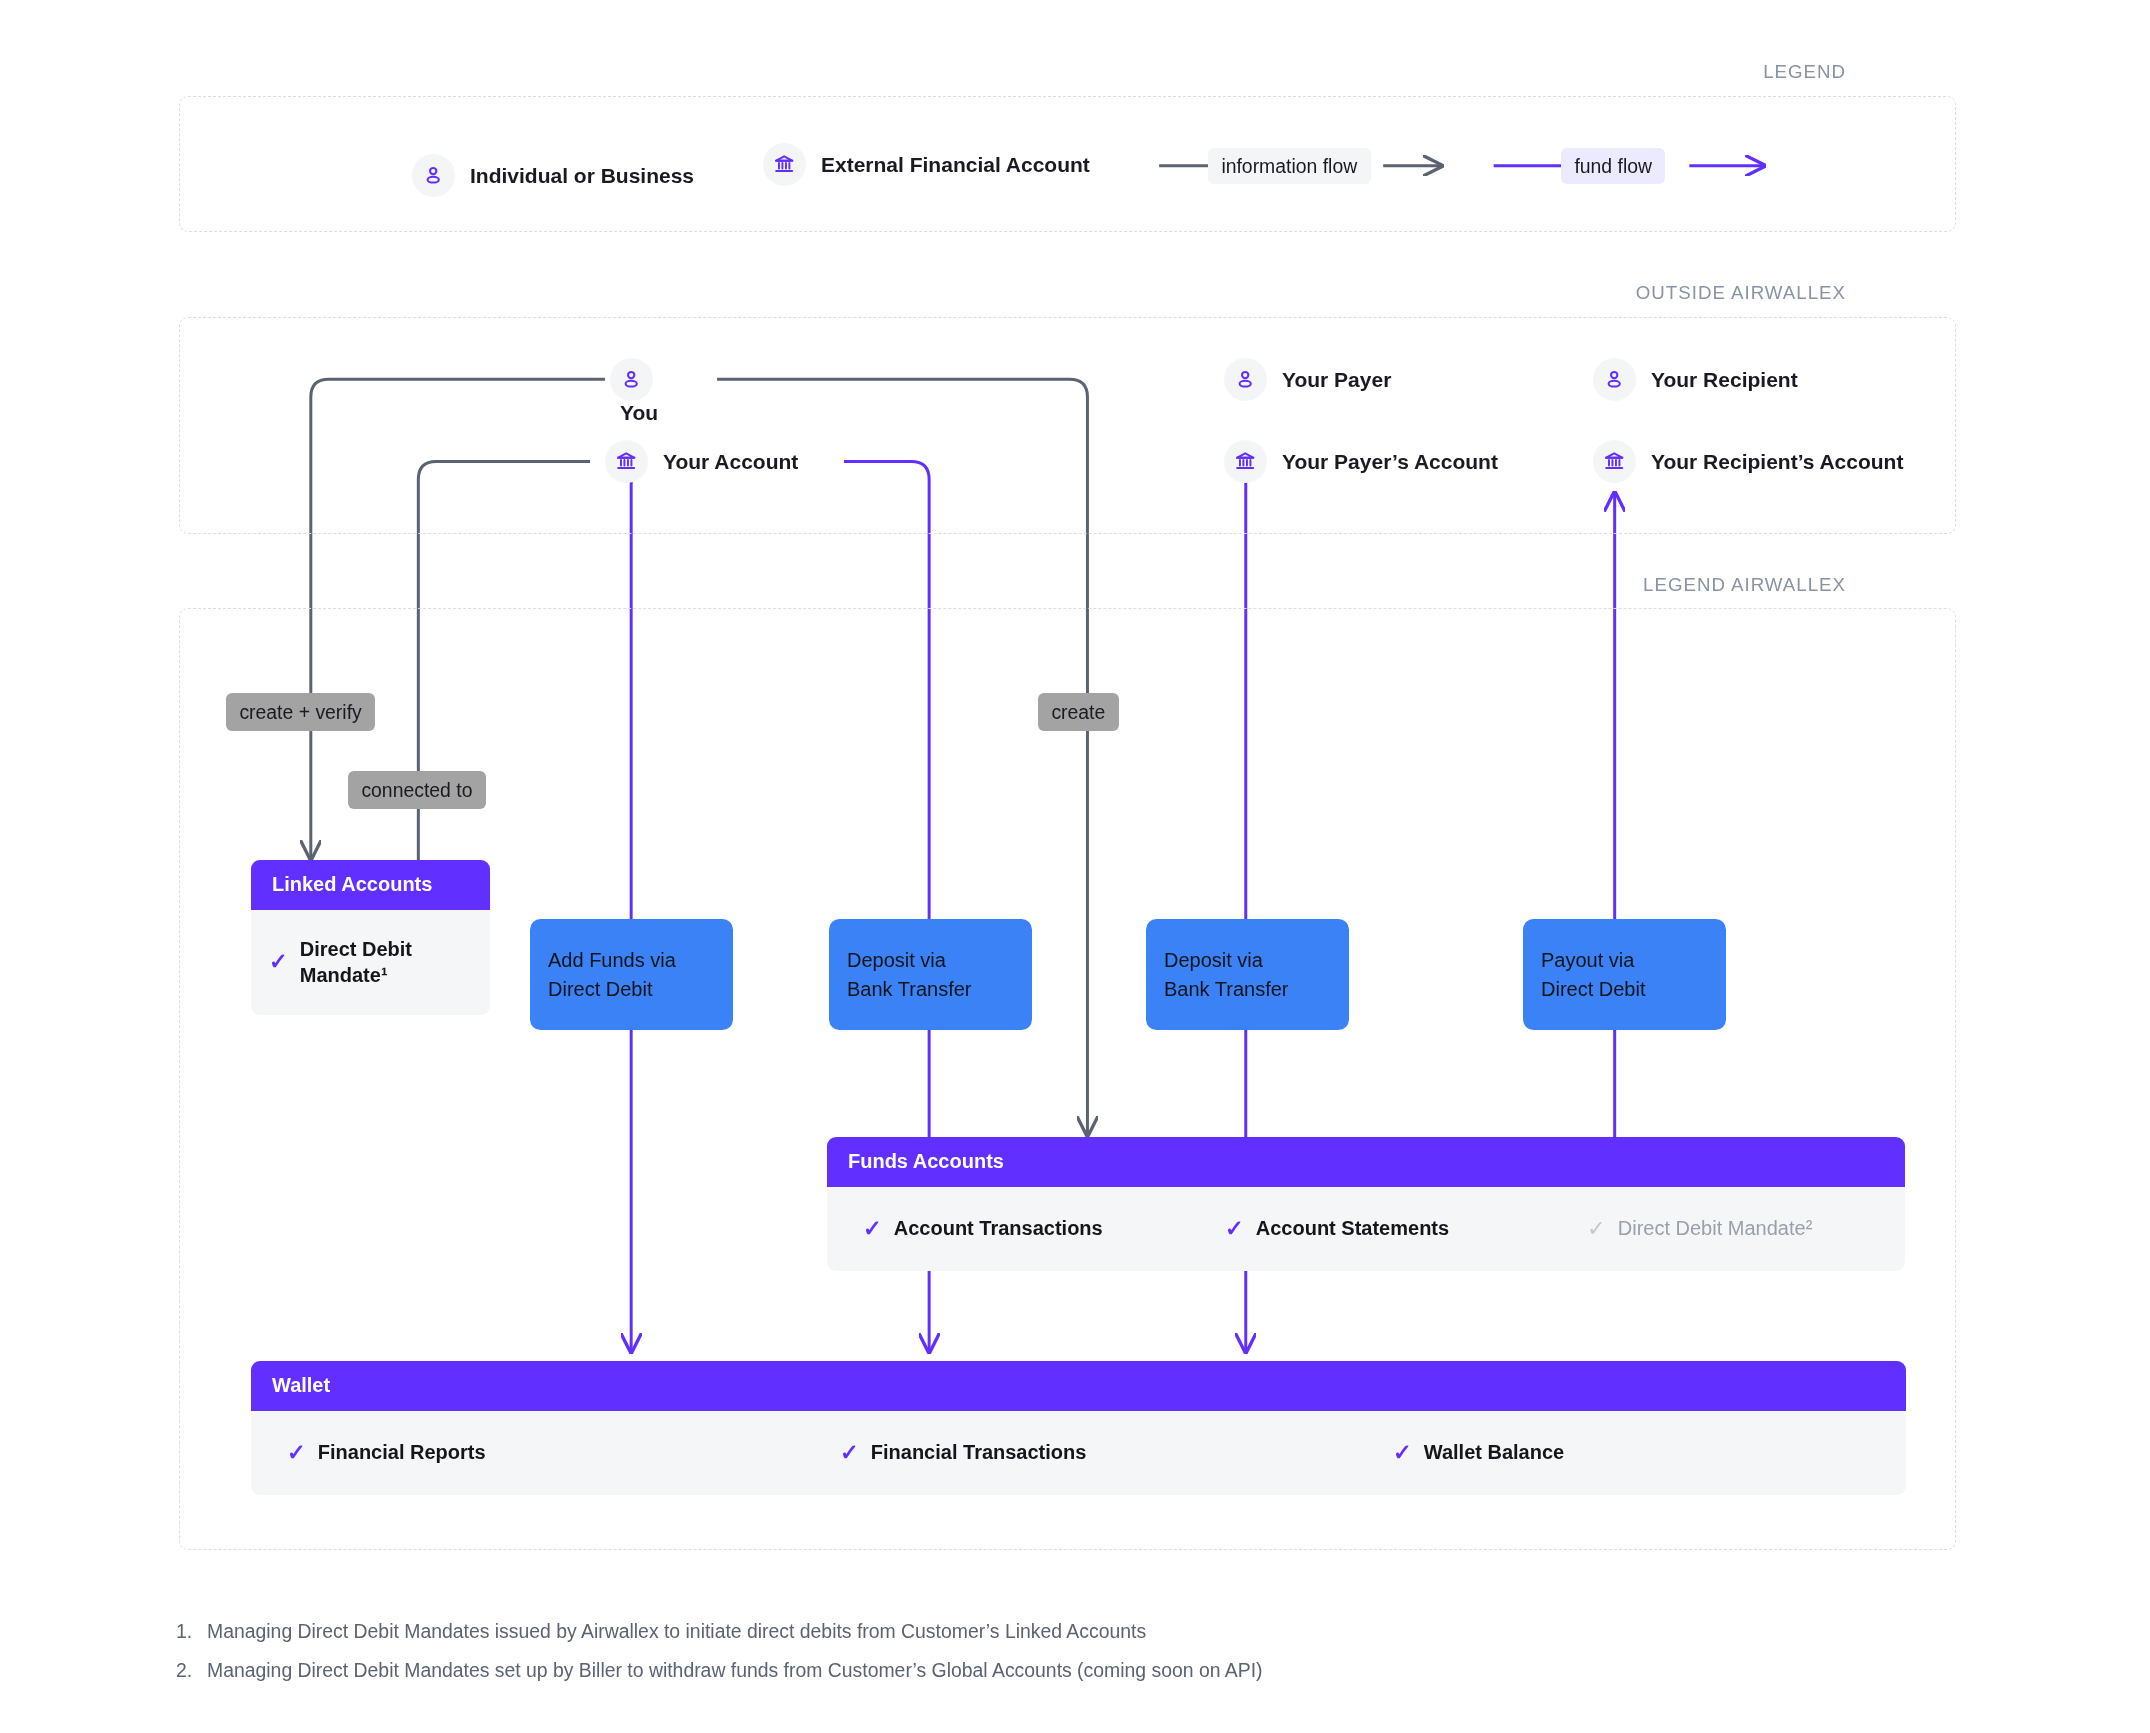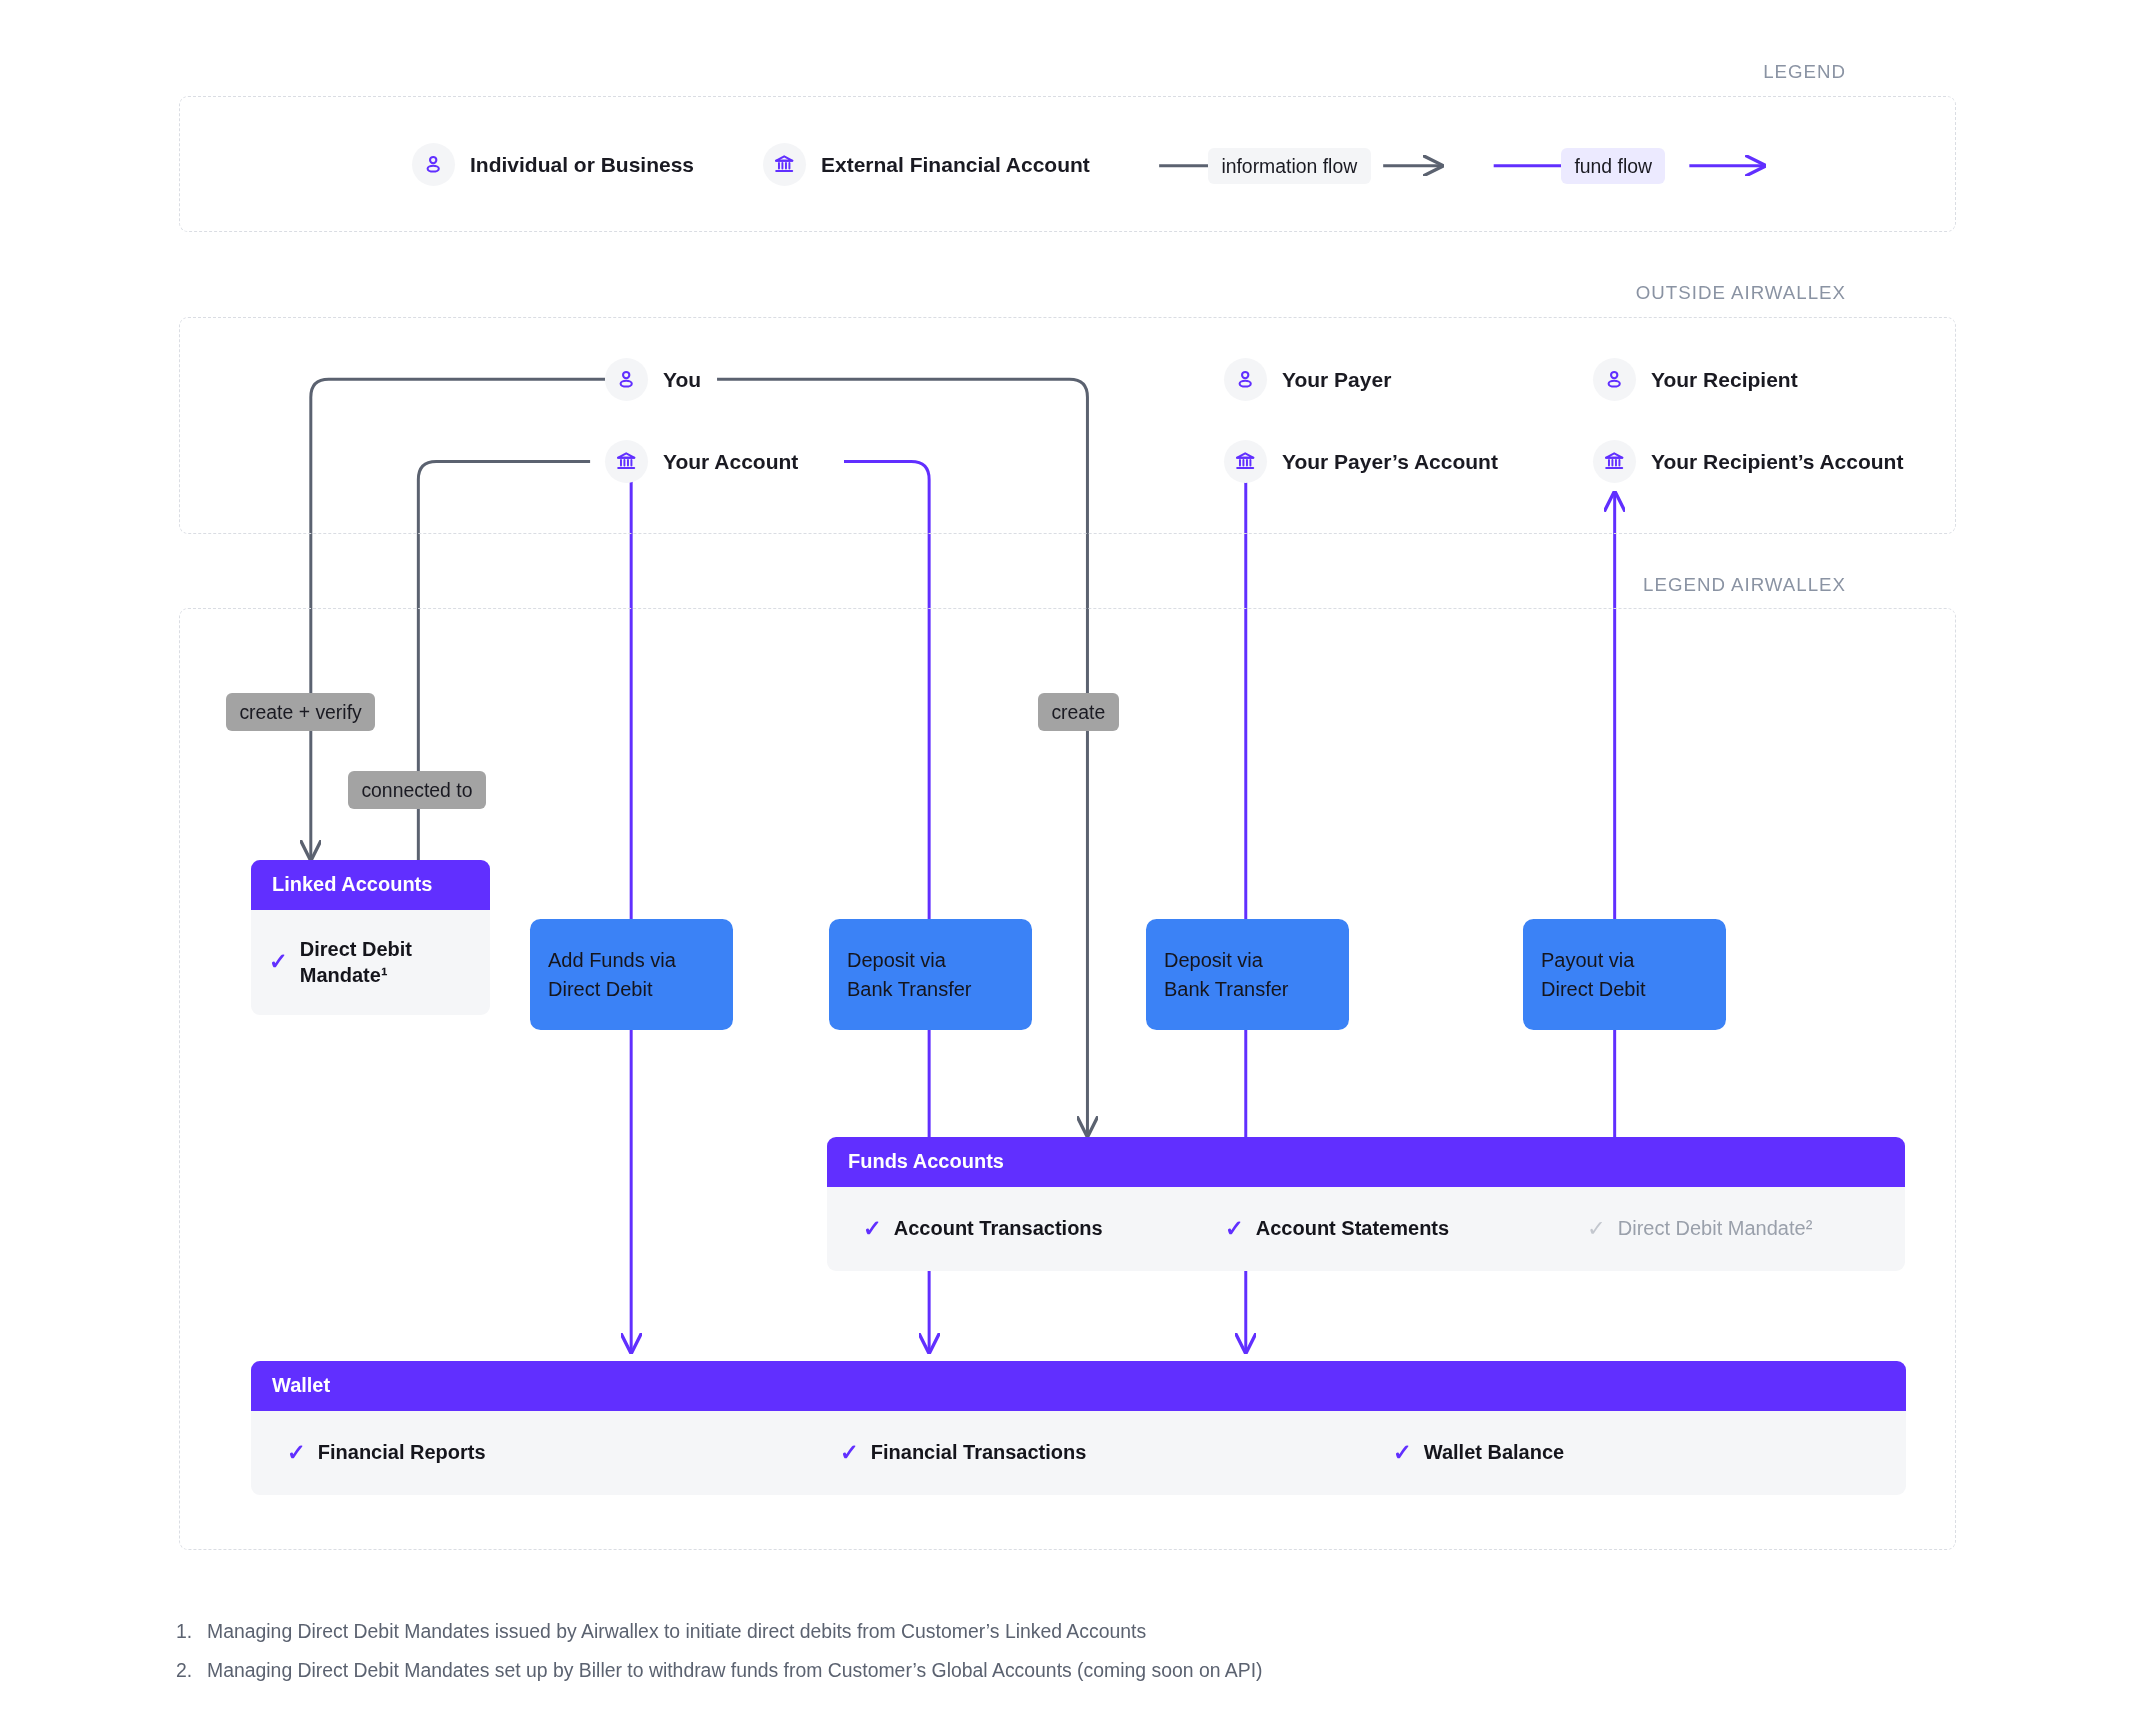--- a/index.html
+++ b/index.html
@@ -155,21 +155,21 @@
       <path d="M 1668 620 L 1668 1810" stroke="#612fff" marker-end="url(#arrPurple)"></path>
 
       <path d="M 2162 1620 L 2162 660" stroke="#612fff" marker-end="url(#arrPurple)"></path>
     </g>
   </svg>
 
   <div class="section-label" style="right:194px; top:61px;">LEGEND</div>
 
   <div class="region" style="left:179px; top:96px; width:1777px; height:136px;"></div>
 
-  <div class="legend-item" style="left:412px; top:143px;">
+  <div class="legend-item" style="left:412px; top:154px;">
     <span class="ic-circle">
       <svg width="22.4" height="22.4" viewBox="0 0 24 24" fill="none" stroke="#612fff" stroke-width="2.2" stroke-linecap="round" stroke-linejoin="round">
         <circle cx="12" cy="7.6" r="3.4"></circle>
         <ellipse cx="12" cy="16.8" rx="6" ry="3.1"></ellipse>
       </svg>
     </span>
     <span class="ic-label">Individual or Business</span>
   </div>
 
   <div class="legend-item" style="left:763px; top:143px;">
@@ -188,21 +188,21 @@
   </div>
 
   <div class="flow-chip chip-grey" style="left:1208px; top:148px;">information flow</div>
 
   <div class="flow-chip chip-purple" style="left:1561px; top:148px;">fund flow</div>
 
   <div class="section-label" style="right:194px; top:282px;">OUTSIDE AIRWALLEX</div>
 
   <div class="region" style="left:179px; top:317px; width:1777px; height:217px;"></div>
 
-  <div class="node" style="left:605px; top:358px;">
+  <div class="node" style="left:605px; top:358px;flex-direction:column;">
     <span class="ic-circle">
       <svg width="22.4" height="22.4" viewBox="0 0 24 24" fill="none" stroke="#612fff" stroke-width="2.2" stroke-linecap="round" stroke-linejoin="round">
         <circle cx="12" cy="7.6" r="3.4"></circle>
           <ellipse cx="12" cy="16.8" rx="6" ry="3.1"></ellipse>
       </svg>
     </span>
     <span class="ic-label">You</span>
   </div>
 
   <div class="node" style="left:605px; top:440px;">

